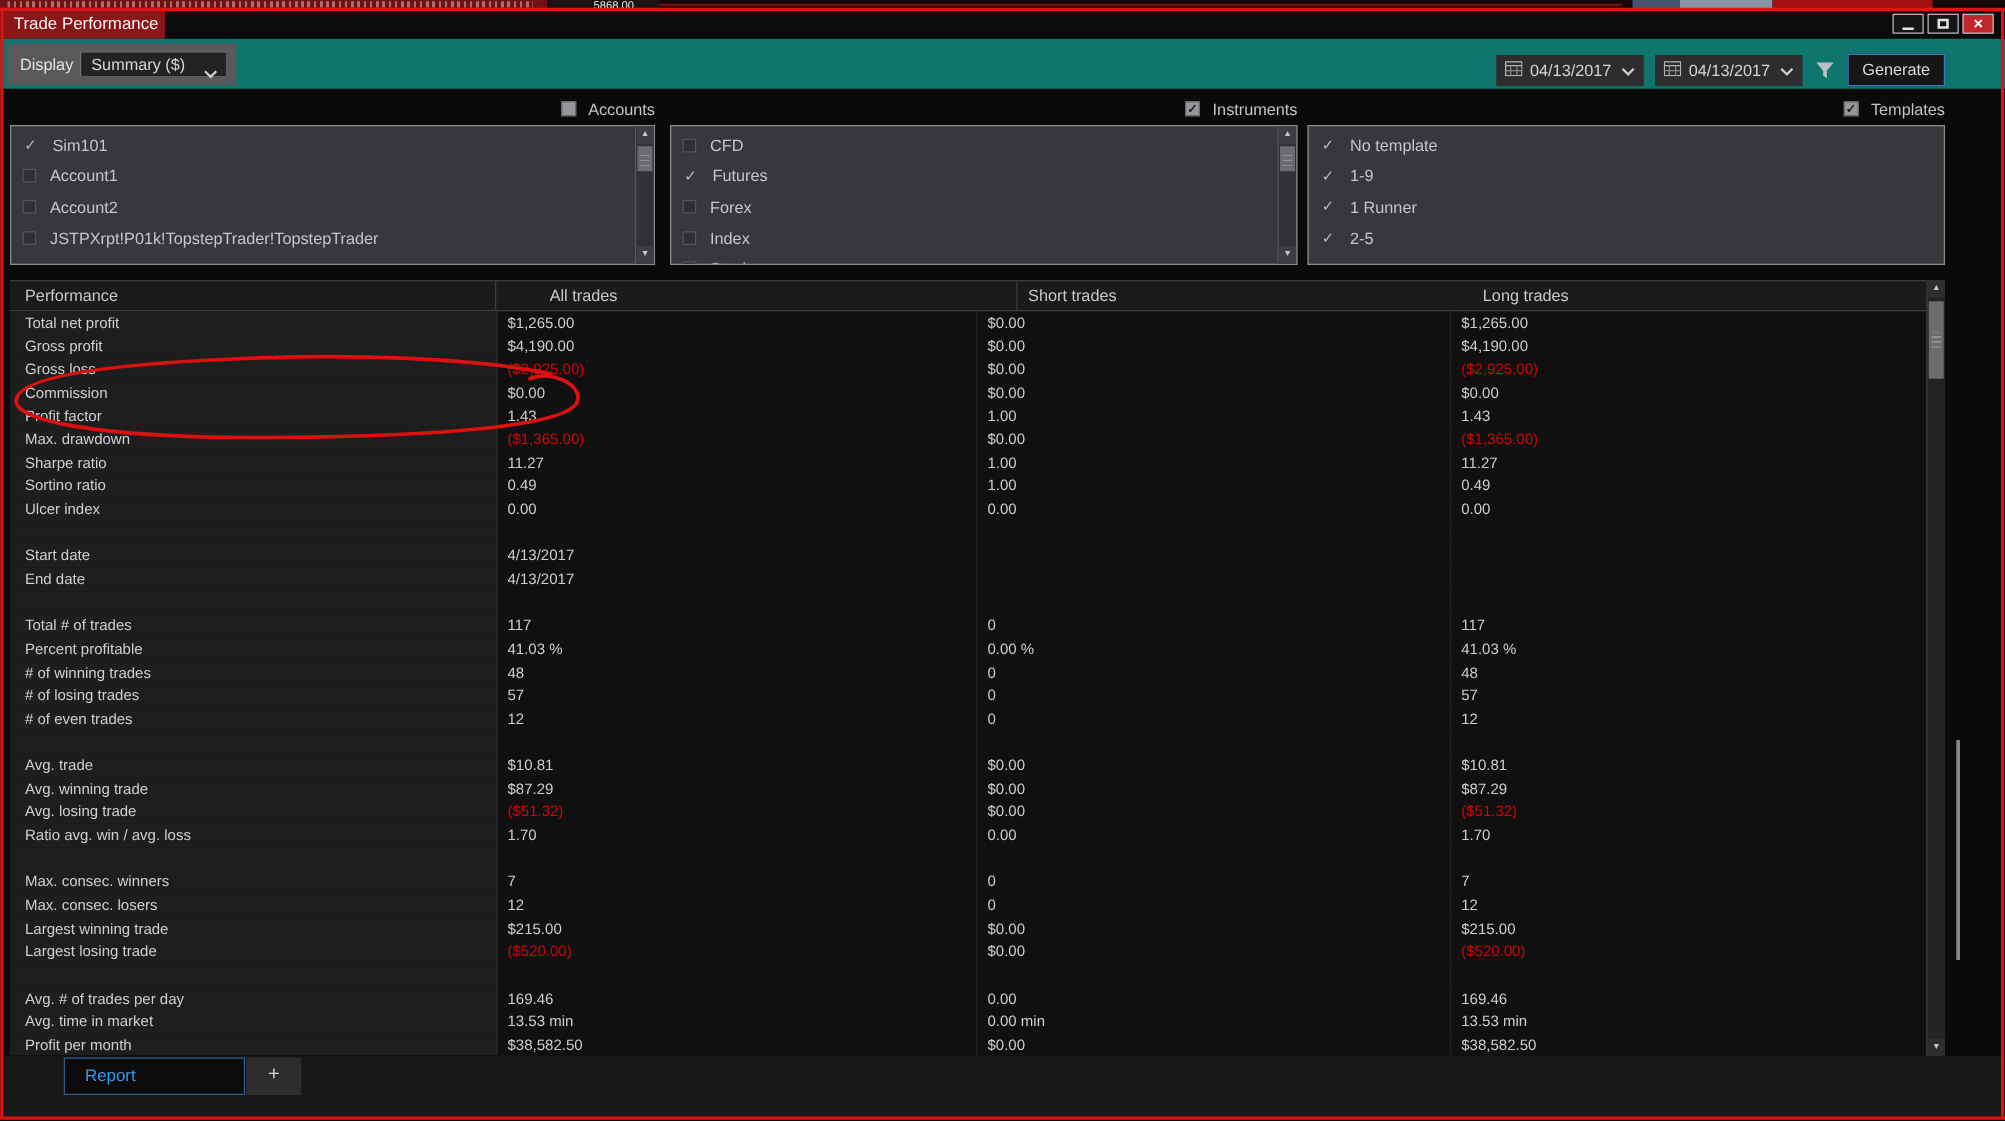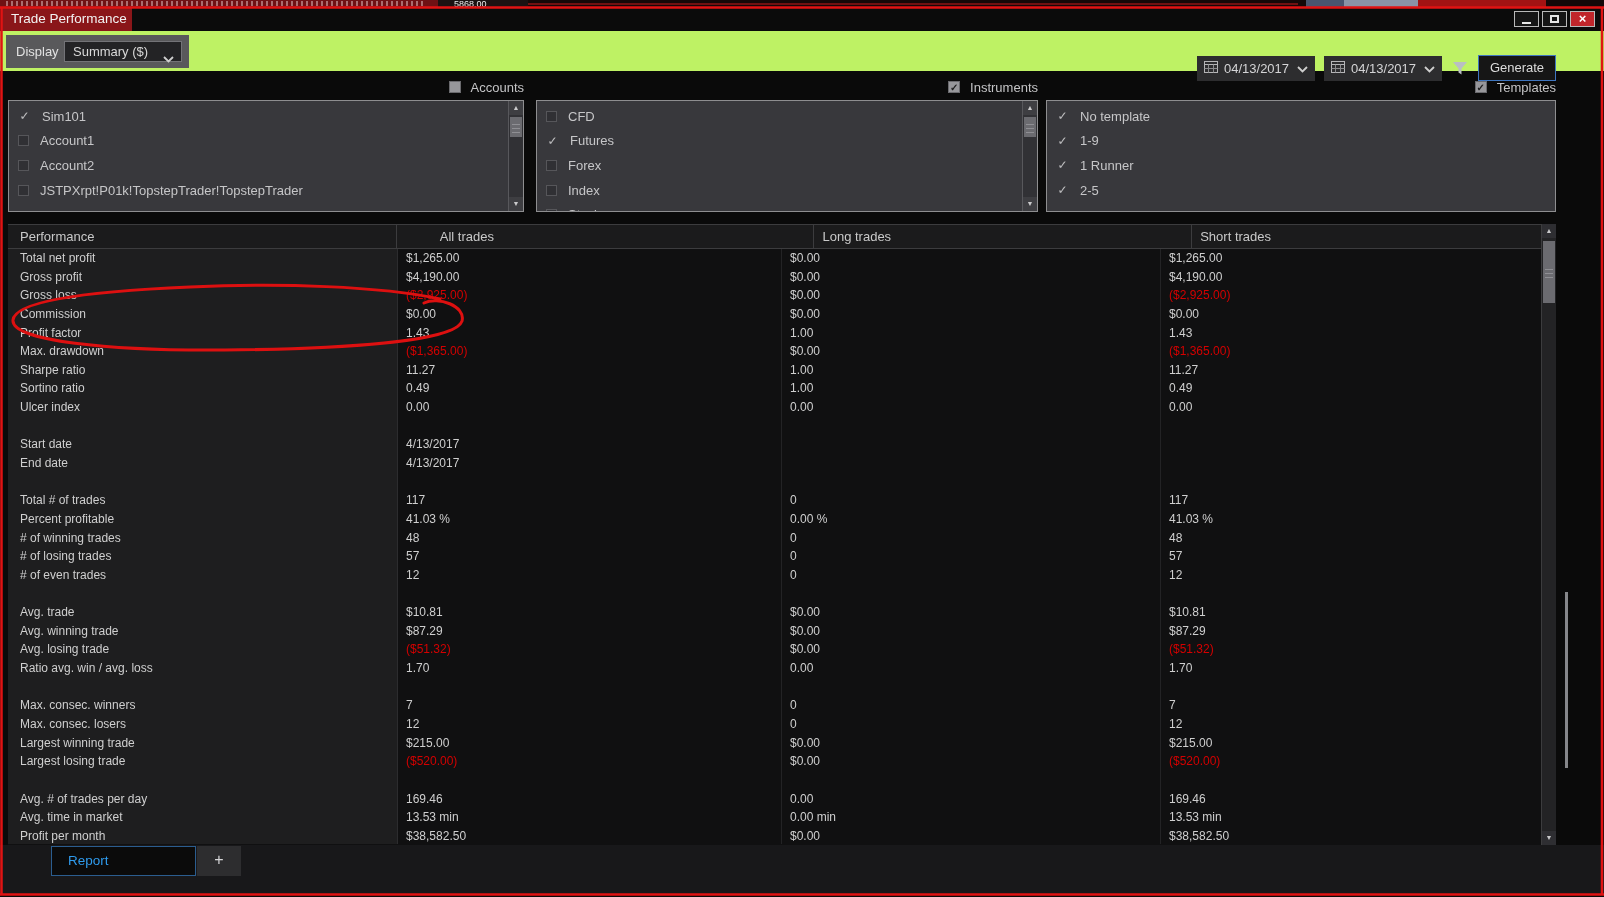--- a/index.html
+++ b/index.html
@@ -9,47 +9,47 @@
     background:#0a0a0a; font-family:"Liberation Sans", sans-serif;
     color:#c8c8c8; -webkit-font-smoothing:antialiased;
   }
 
   
   .sliver { position:absolute; left:0; top:0; width:1604px; height:8px; background:#140808; overflow:hidden; }
   .sliver .seg { position:absolute; top:0; height:8px; }
   .sl-red-left { left:0; width:438px; background:#701114; }
   .sl-noise { position:absolute; left:6px; top:1px; width:420px; height:5px; opacity:.45;
     background:repeating-linear-gradient(90deg, #f3dede 0 2px, transparent 2px 5px); }
-  .sl-dark-val { left:438px; width:90px; background:#1b1212; color:#e8e8e8; font-size:9px; line-height:8px; padding-left:16px; overflow:hidden; }
+  .sl-dark-val { left:438px; width:90px; background:#1b1212; color:#e8e8e8; font-size:9px; line-height:8px; padding-left:16px; overflow:hidden;text-align:center; }
   .sl-line { position:absolute; left:528px; top:3px; width:770px; height:2px; background:#6f1111; }
   .sl-blue1 { left:1306px; width:38px; background:#49556f; }
   .sl-blue2 { left:1344px; width:74px; background:#8a93a6; }
   .sl-red-right { left:1418px; width:128px; background:#a31313; }
 
   
   .titlebar { position:absolute; left:0; top:8px; width:1604px; height:23px; background:#0b0b0b;padding-left:48px; }
   .title-tab { position:absolute; left:2px; top:0; width:130px; height:23px; background:#8a1619;
     color:#f2f2f2; font-size:13.5px; line-height:22px; padding-left:9px; white-space:nowrap; }
   .win-controls { position:absolute; right:9px; top:3px; display:flex; gap:3px; }
   .win-btn { width:25px; height:16px; background:#151515; border:1px solid #b9b9b9;
     display:flex; align-items:center; justify-content:center; cursor:default; }
   .win-btn.close { background:#c0262b; color:#ffffff; font-size:13px; font-weight:bold; line-height:14px; }
   .glyph-min { width:9px; height:2px; background:#e6e6e6; margin-top:7px; }
   .glyph-max { width:9px; height:8px; border:2px solid #e6e6e6; }
 
   
-  .toolbar { position:absolute; left:0; top:31px; width:1604px; height:40px; background:#bef264; }
+  .toolbar { position:absolute; left:0; top:31px; width:1604px; height:40px; background:#0f766e; }
   .display-panel { position:absolute; left:6px; top:4px; width:183px; height:33px; background:#59595b; }
   .display-label { position:absolute; left:10px; top:0; height:33px; line-height:33px; font-size:13px; color:#e2e2e2; }
   .display-select { position:absolute; left:58px; top:6px; width:118px; height:21px;
     background:#232325; border:1px solid #737377; color:#d8d8d8; font-size:13px;
     line-height:19px; padding-left:8px; }
   .display-select .chev { position:absolute; right:7px; top:7px; }
 
-  .toolbar-right { position:absolute; top:24px; right:48px; display:flex; align-items:center; gap:9px; }
+  .toolbar-right { position:absolute; top:12px; right:48px; display:flex; align-items:center; gap:9px; }
   .date-box { width:118px; height:25px; background:#2d2d2f; display:flex; align-items:center;
     padding:0 7px; gap:6px; font-size:13px; color:#d4d4d6; }
   .date-box .chev { margin-left:auto; }
   .funnel-wrap { width:18px; height:16px; display:flex; align-items:center; justify-content:center; }
   .generate-btn { width:78px; height:26px; background:#161616; border:1px solid #3f76c0;
     color:#dcdcdc; font-size:13px; text-align:center; line-height:24px; }
 
   
   .panel { position:absolute; top:76px; }
   .panel-accounts { left:8px; width:516px; }
@@ -279,22 +279,22 @@
           <span class="chk-mark">✓</span>
           <span>2-5</span>
         </div>
       </div>
   </div>
 
   <div class="tbl">
     <div class="thead">
       <div class="th th0">Performance</div>
       <div class="th th1">All trades</div>
+      <div class="th th3">Short trades</div>
       <div class="th th2">Long trades</div>
-      <div class="th th3">Short trades</div>
     </div>
     <div class="tbody" id="tbody">
         <div class="trow">
           <div class="td c0">Total net profit</div>
           <div class="td c1">$1,265.00</div>
           <div class="td c2">$0.00</div>
           <div class="td c3">$1,265.00</div>
         </div>
         <div class="trow">
           <div class="td c0">Gross profit</div>

